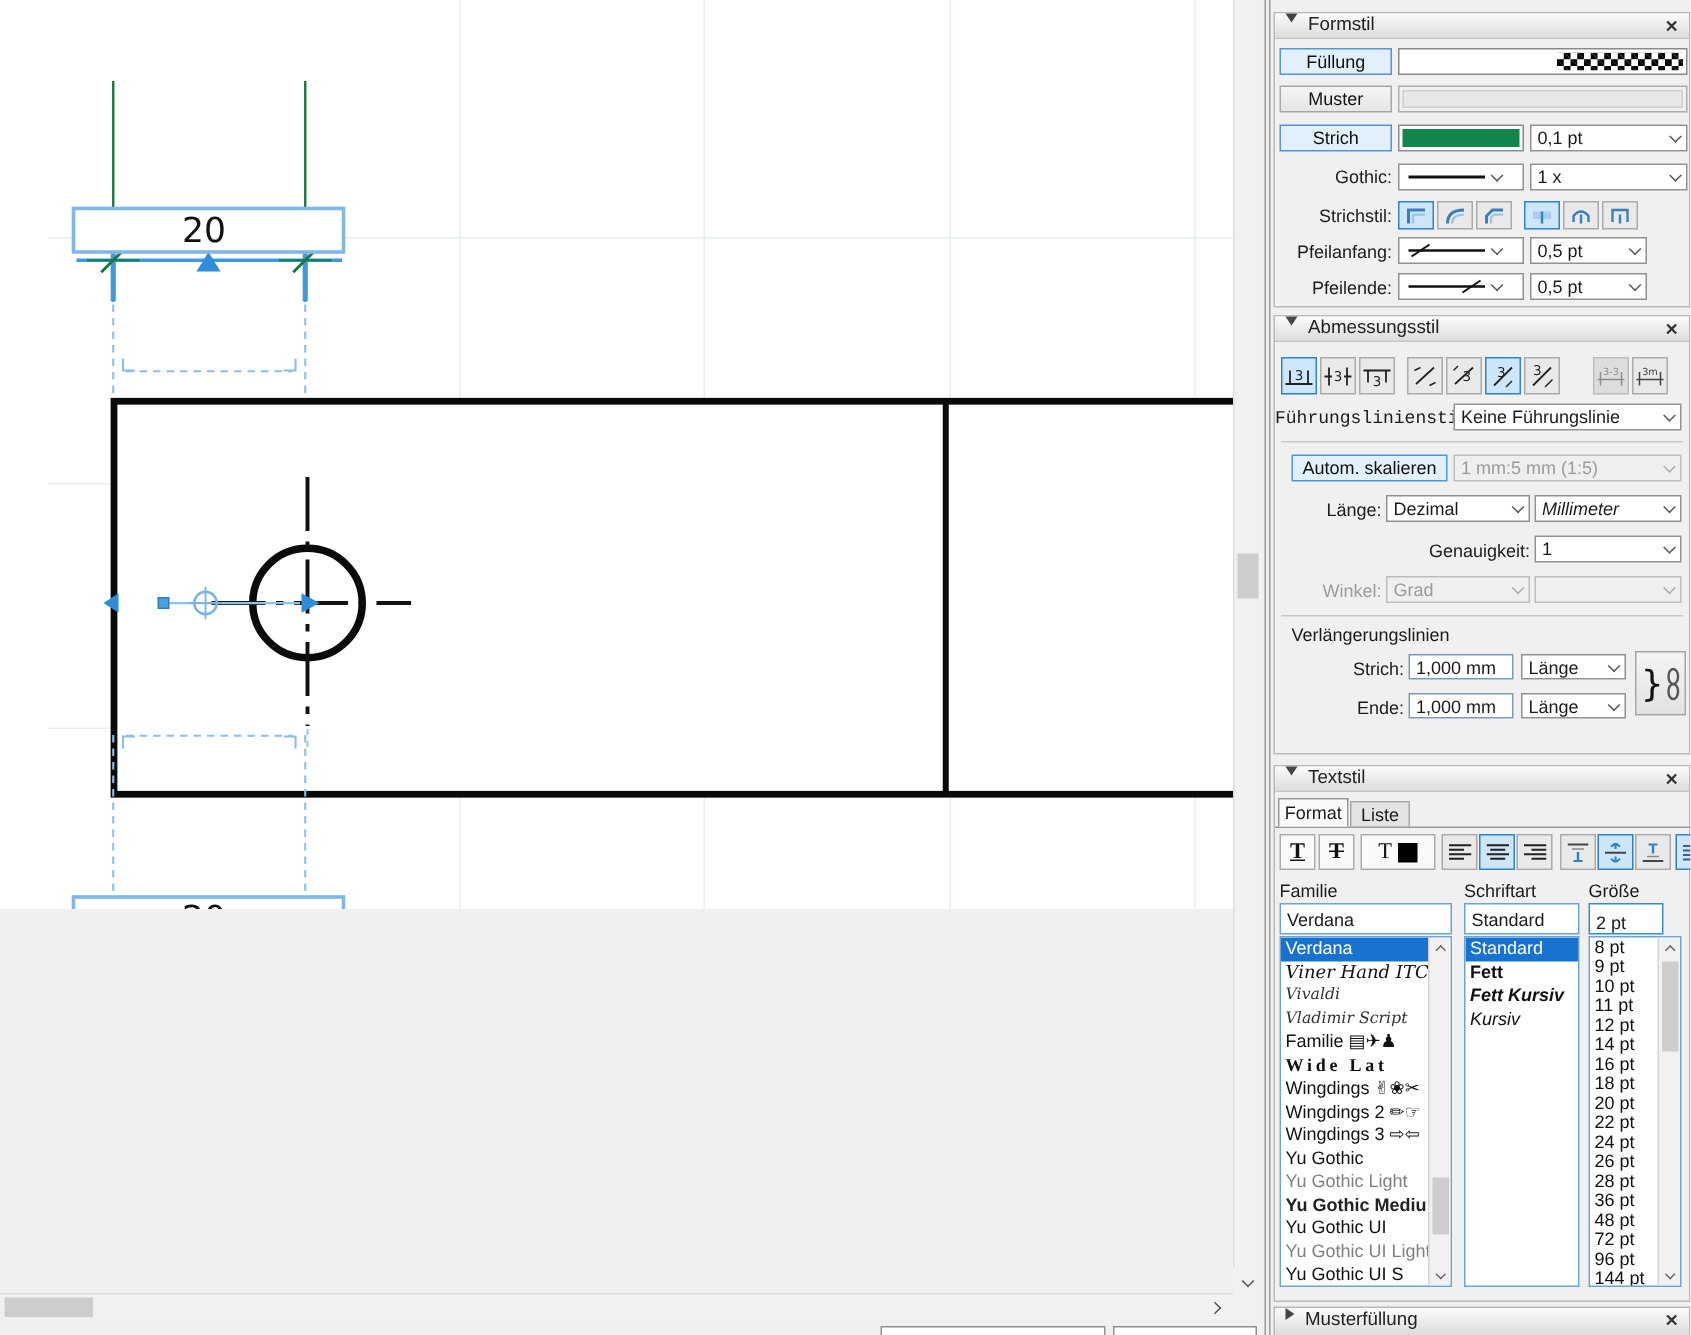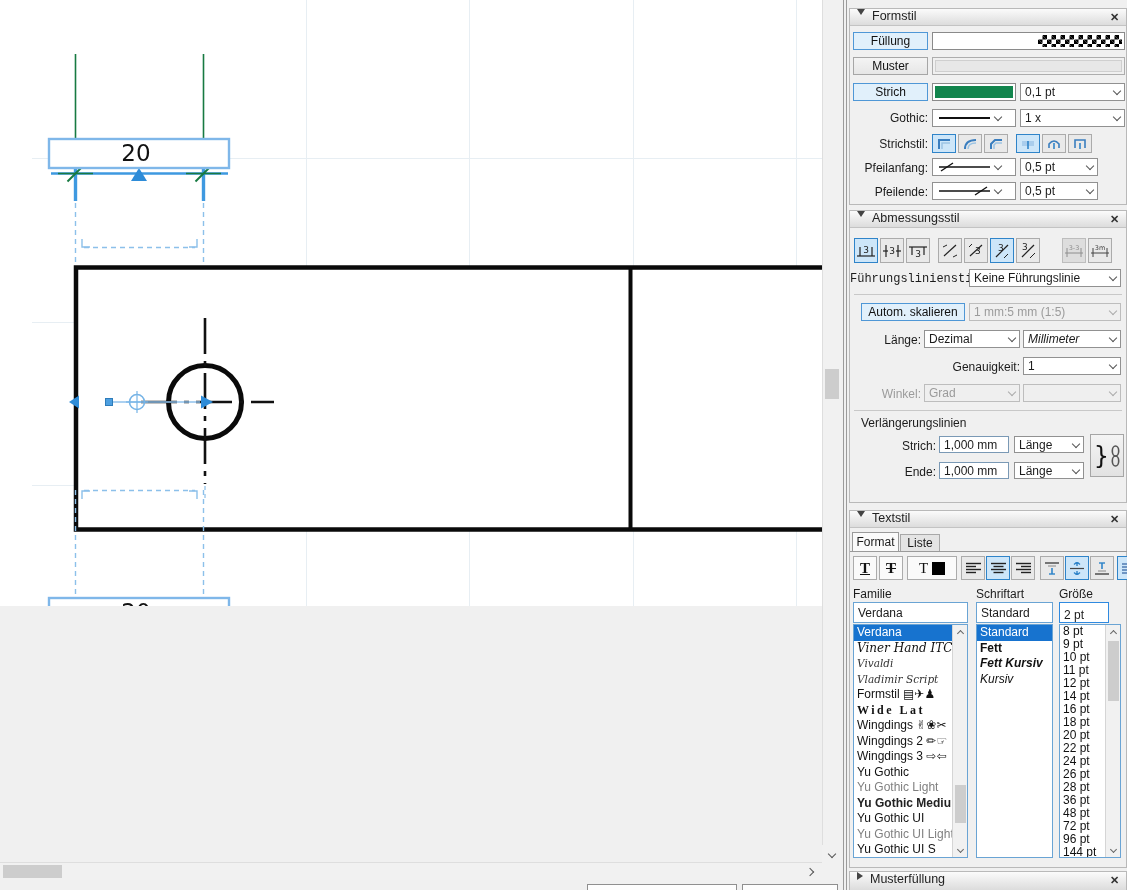--- a/index.html
+++ b/index.html
@@ -572,21 +572,21 @@
       <div class="inputbx" style="left:209px; top:91px; width:50px; height:21px; border-color:#2f8ae0;align-items:flex-end;">
         <span>2 pt</span>
         </div>
 
       <div class="listbox" style="left:3px; top:113px; width:115px; height:234px;">
         <div class="list-inner" style="width:100px;">
             <div class="li  sel">Verdana</div>
             <div class="li  script">Viner Hand ITC</div>
             <div class="li  script2">Vivaldi</div>
             <div class="li  script2">Vladimir Script</div>
-            <div class="li ">Formstil ▤✈♟</div>
+            <div class="li ">Familie ▤✈♟</div>
             <div class="li  wide">Wide Lat</div>
             <div class="li ">Wingdings ✌❀✂</div>
             <div class="li ">Wingdings 2 ✏☞</div>
             <div class="li ">Wingdings 3 ⇨⇦</div>
             <div class="li ">Yu Gothic</div>
             <div class="li  light">Yu Gothic Light</div>
             <div class="li  medium">Yu Gothic Mediu</div>
             <div class="li ">Yu Gothic UI</div>
             <div class="li  light">Yu Gothic UI Light</div>
             <div class="li ">Yu Gothic UI S</div>

